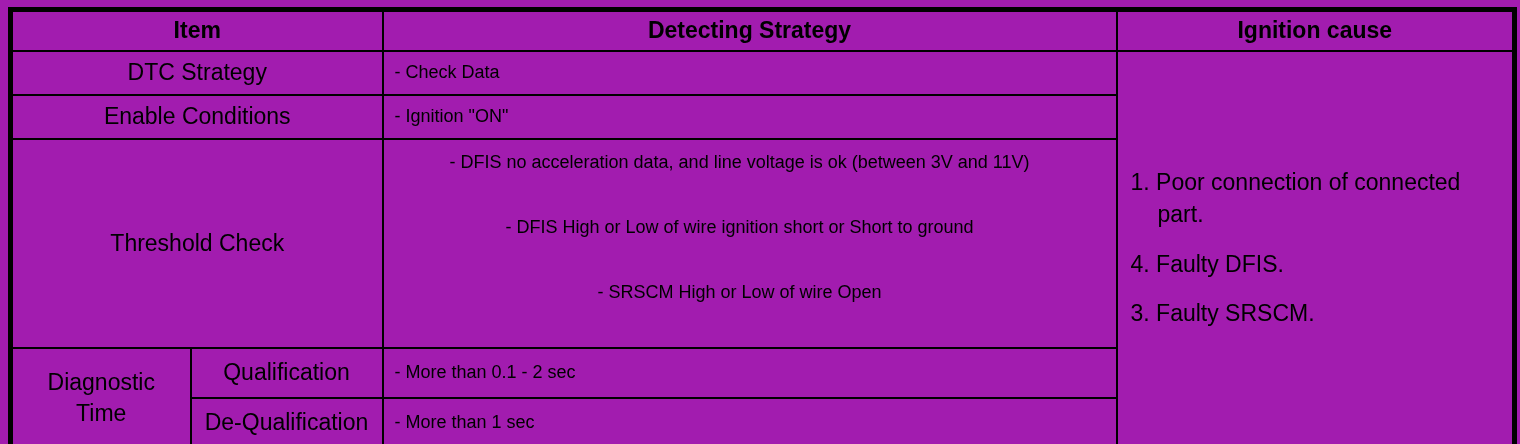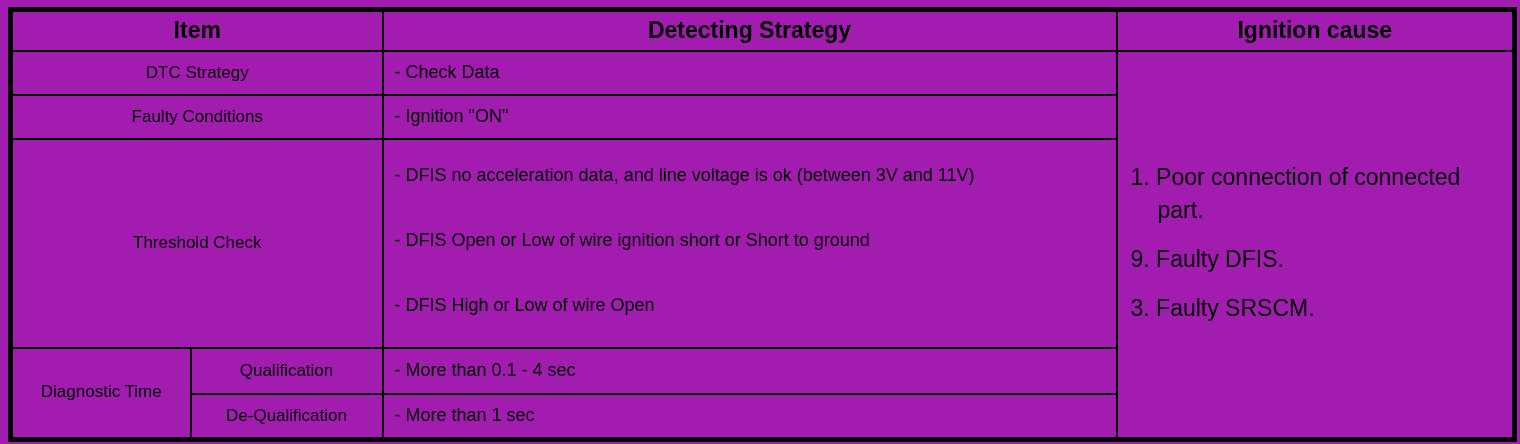--- a/index.html
+++ b/index.html
@@ -30,21 +30,21 @@
     overflow: hidden;
   }
   th.hcell {
     font-size: 23px;
     font-weight: bold;
     text-align: center;
     vertical-align: middle;
     padding: 2px 4px;
   }
   td.c-label {
-    font-size: 17px;
+    font-size: 23px;
     font-weight: normal;
     text-align: center;
     vertical-align: middle;
     padding: 2px 4px;
   }
   td.c-cond {
     font-size: 18px;
     text-align: left;
     vertical-align: middle;
     padding: 2px 18px 2px 11px;
@@ -53,21 +53,22 @@
     vertical-align: top;
     padding-top: 10px;
   }
   .hang {
     padding-left: 20px;
     text-indent: -20px;
     line-height: 1.4;
   }
   .cond-item {
     max-width: 670px;
-    margin: 13px 0 40px 0;
+    margin: 0 0 40px 0;
+    text-align: center;
   }
   .cond-item:last-child { margin-bottom: 0; }
   td.c-cause {
     font-size: 23px;
     text-align: left;
     vertical-align: middle;
     padding: 6px 8px 6px 13px;
   }
   .cause-item {
     padding-left: 27px;
@@ -107,48 +108,48 @@
         <th class="hcell">Ignition cause</th>
       </tr>
 
       <tr class="r-dtc">
         <td class="c-label" colspan="2">DTC Strategy</td>
         <td class="c-cond">
           <div class="hang">- Check Data</div>
         </td>
         <td class="c-cause" rowspan="5">
           <div class="cause-item">1. Poor connection of connected part.</div>
-          <div class="cause-item">9. Faulty DFIS.</div>
+          <div class="cause-item">4. Faulty DFIS.</div>
           <div class="cause-item">3. Faulty SRSCM.</div>
         </td>
       </tr>
 
       <tr class="r-enable">
-        <td class="c-label" colspan="2">Faulty Conditions</td>
+        <td class="c-label" colspan="2">Enable Conditions</td>
         <td class="c-cond">
           <div class="hang">- Ignition "ON"</div>
         </td>
       </tr>
 
       <tr class="r-threshold">
         <td class="c-label" colspan="2">Threshold Check</td>
         <td class="c-cond c-cond-multi">
           <div class="hang cond-item">- DFIS no acceleration data, and line voltage is ok (between 3V and 11V)</div>
-          <div class="hang cond-item">- DFIS Open or Low of wire ignition short or Short to ground</div>
-          <div class="hang cond-item">- DFIS High or Low of wire Open</div>
+          <div class="hang cond-item">- DFIS High or Low of wire ignition short or Short to ground</div>
+          <div class="hang cond-item">- SRSCM High or Low of wire Open</div>
         </td>
       </tr>
 
       <tr class="r-qual">
         <td class="c-label" rowspan="2">
           <div class="wrap-narrow">Diagnostic Time</div>
         </td>
         <td class="c-label">Qualification</td>
         <td class="c-cond">
-          <div class="hang">- More than 0.1 - 4 sec</div>
+          <div class="hang">- More than 0.1 - 2 sec</div>
         </td>
       </tr>
 
       <tr class="r-dequal">
         <td class="c-label">De-Qualification</td>
         <td class="c-cond">
           <div class="hang">- More than 1 sec</div>
         </td>
       </tr>
     </tbody>

